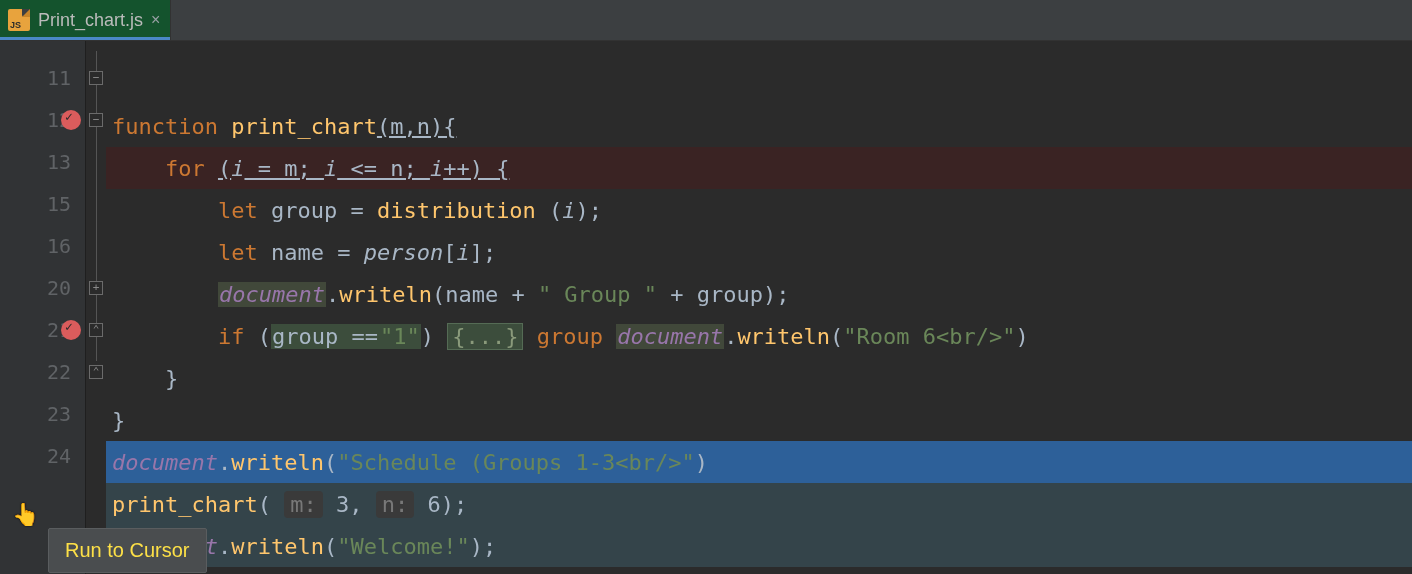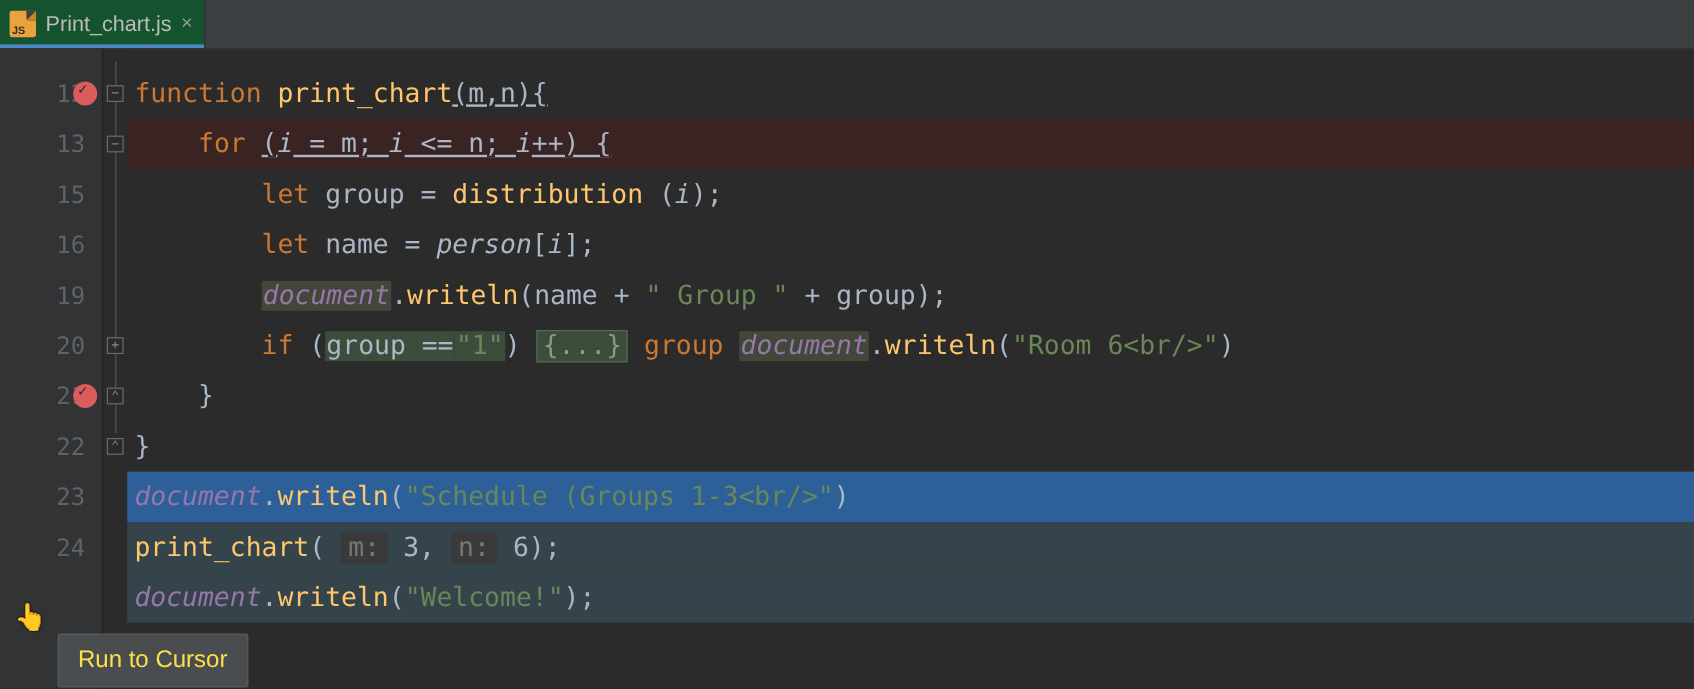--- a/index.html
+++ b/index.html
@@ -141,20 +141,21 @@
     text-align: center;
     background: #2b2b2b;
     z-index: 1;
     color: #8a8a8a;
   }
 
   .code {
     flex: 1;
     padding-top: 16px;
     position: relative;
+    margin-top: 48px;
   }
   .line {
     height: 42px;
     display: flex;
     align-items: center;
     white-space: pre;
     padding-left: 6px;
   }
   .line.bp-line {
     background: #3a2323;
@@ -211,34 +212,34 @@
     <span>Print_chart.js</span>
     <span class="close-x">×</span>
     <span class="underline"></span>
   </div>
 </div>
 
 <div class="editor">
 
   <div class="gutter">
     <div class="gutter-row">
+        <span>11</span>
+      </div>
+    <div class="gutter-row">
         <span>12</span>
         <span class="breakpoint"></span>
       </div>
     <div class="gutter-row">
         <span>13</span>
       </div>
     <div class="gutter-row">
         <span>15</span>
       </div>
     <div class="gutter-row">
         <span>16</span>
-      </div>
-    <div class="gutter-row">
-        <span>19</span>
       </div>
     <div class="gutter-row">
         <span>20</span>
       </div>
     <div class="gutter-row">
         <span>21</span>
         <span class="breakpoint"></span>
       </div>
     <div class="gutter-row">
         <span>22</span>

